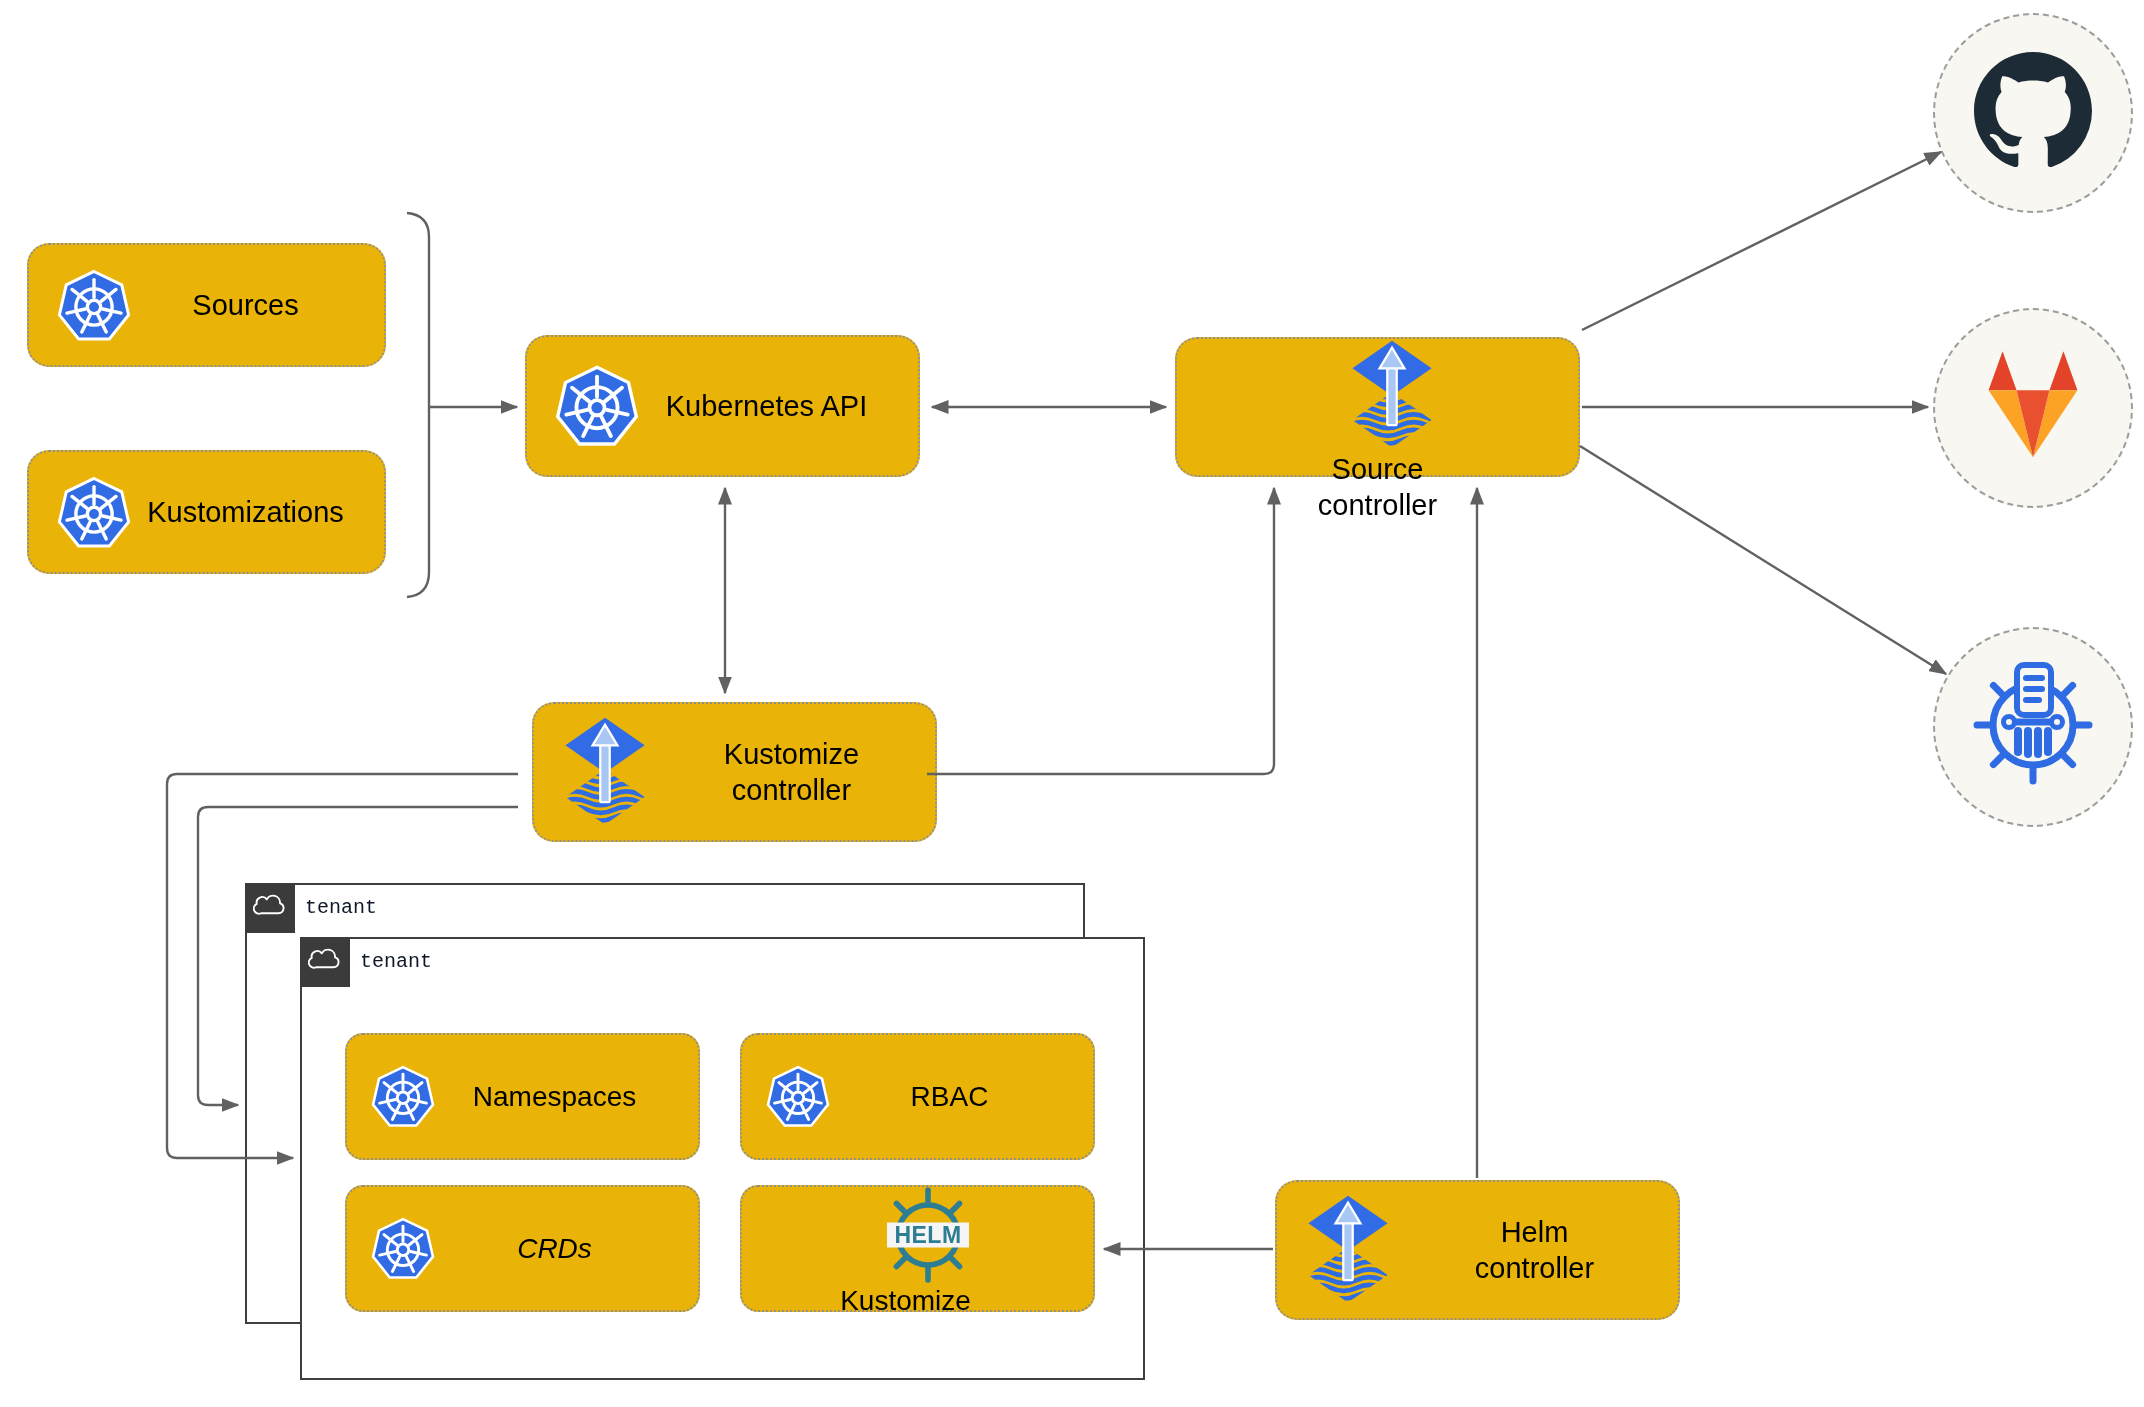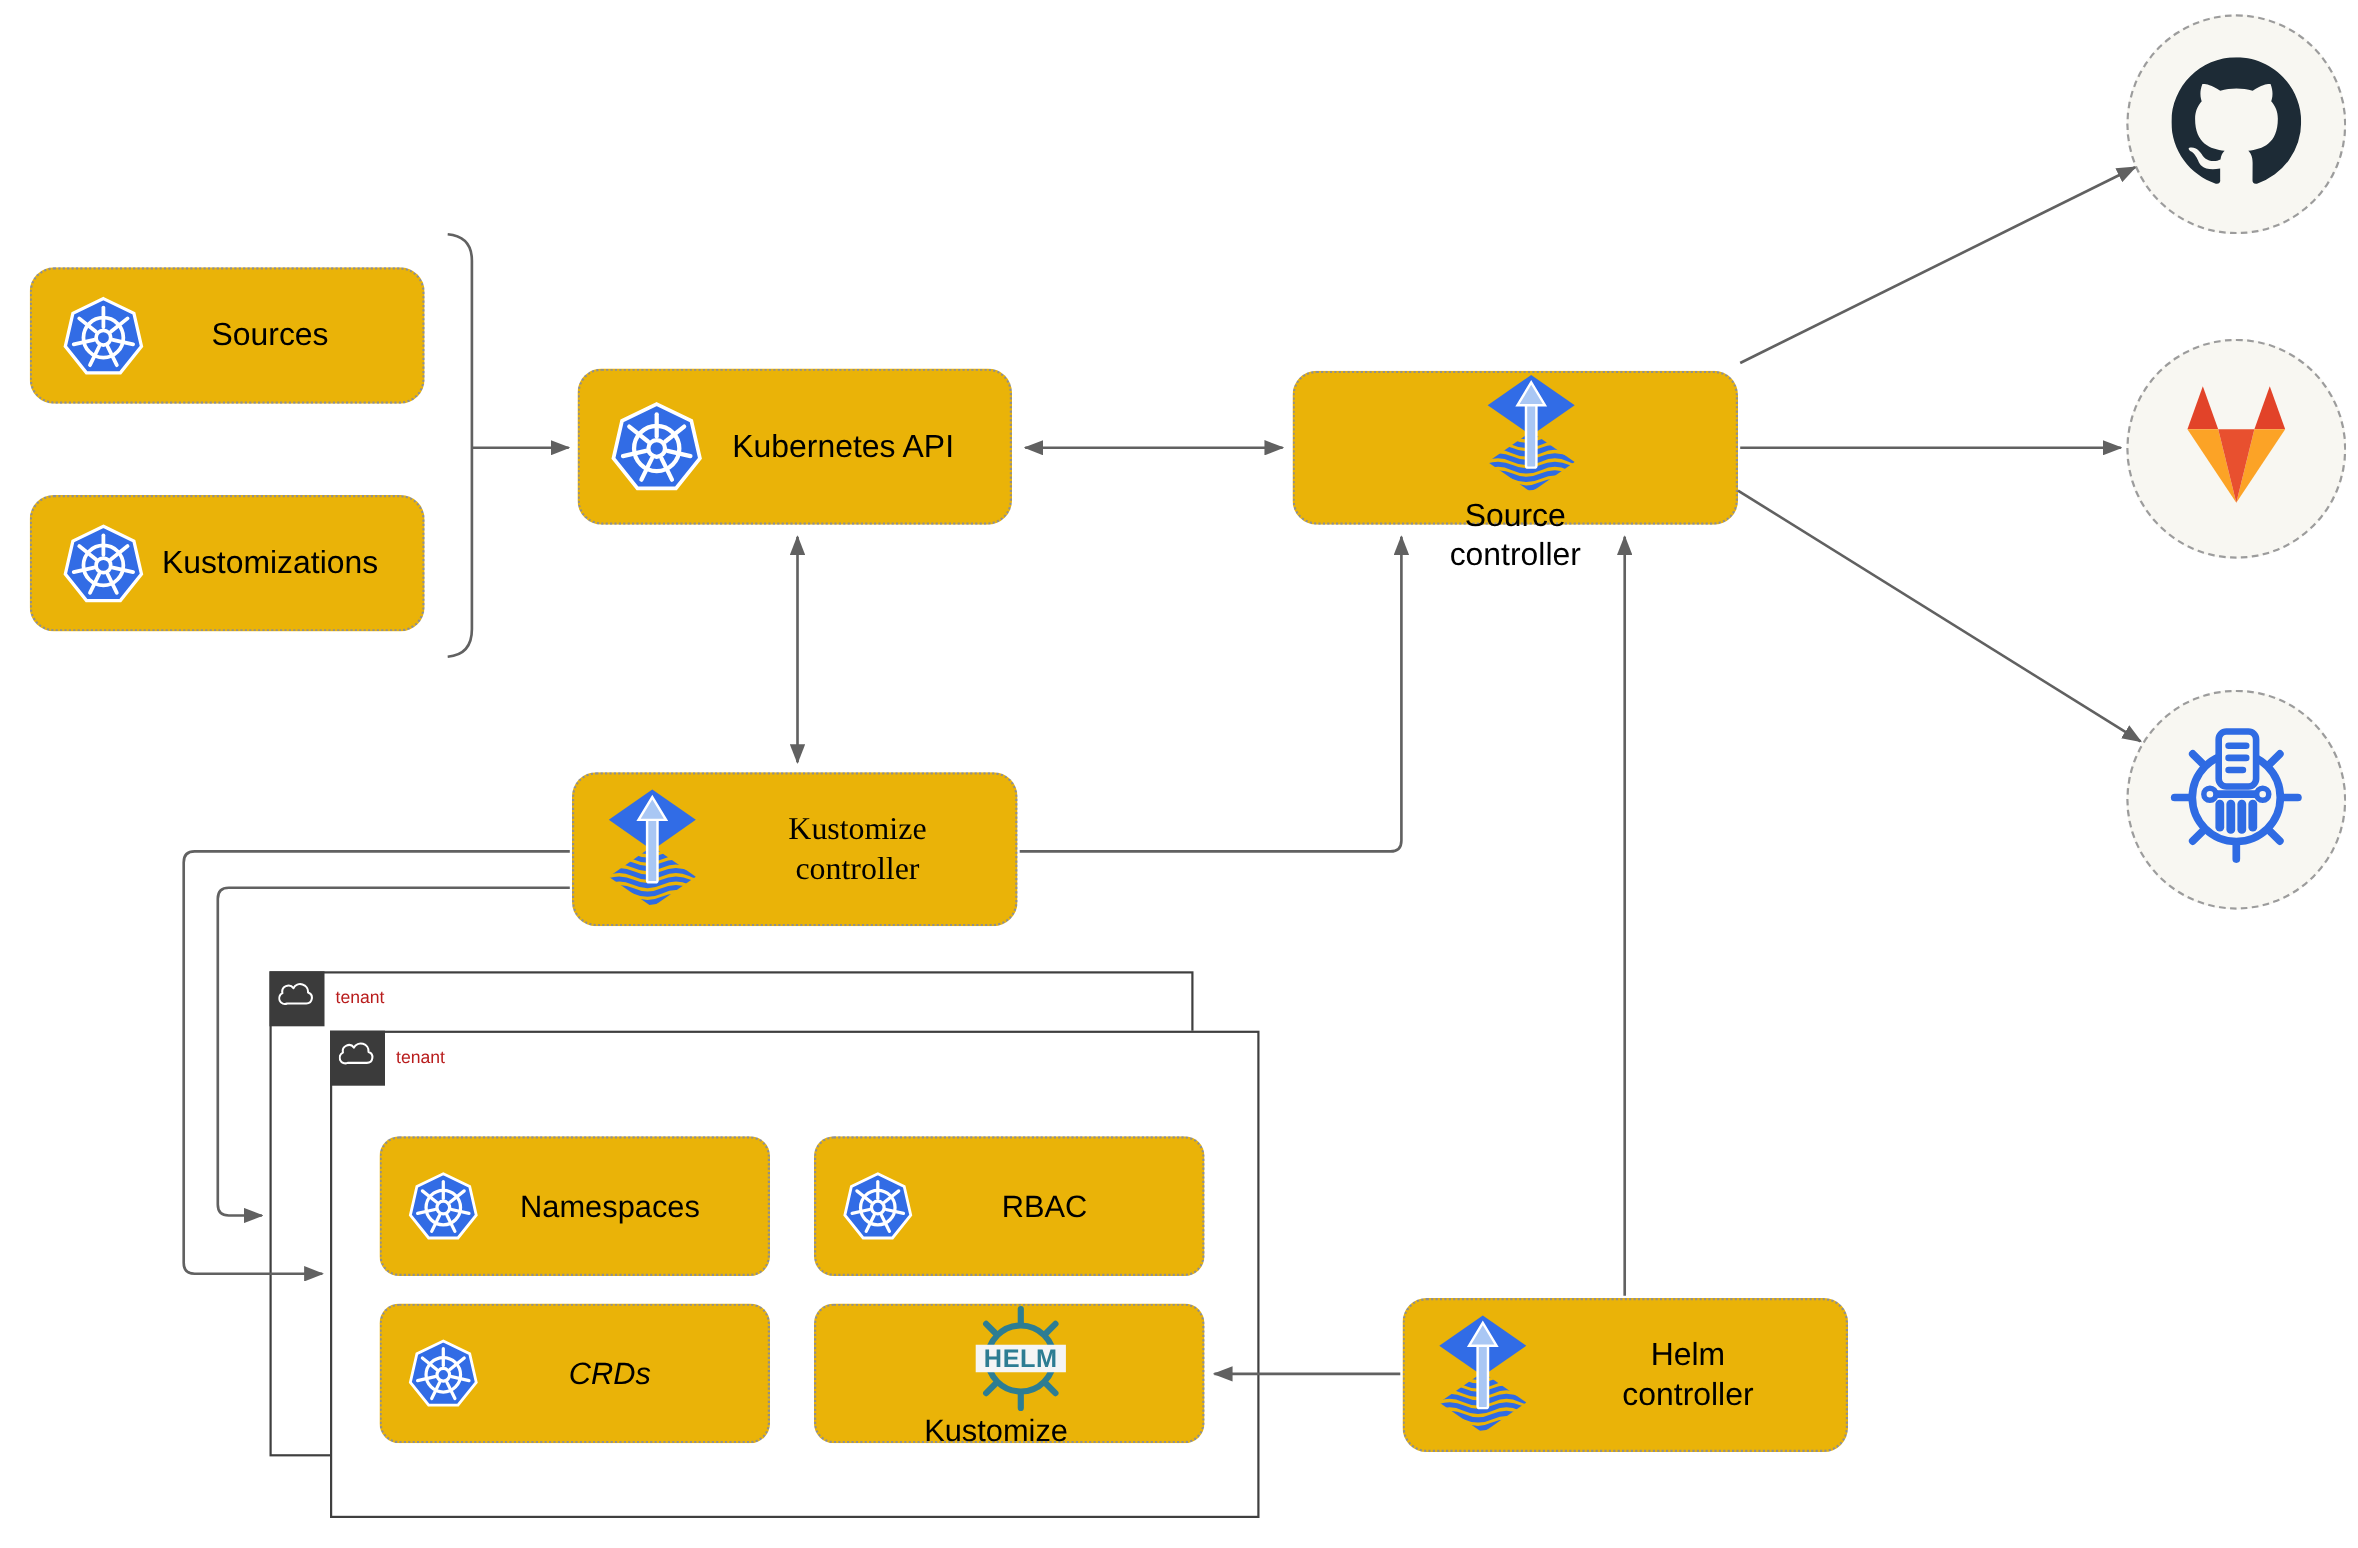--- a/index.html
+++ b/index.html
@@ -19,21 +19,21 @@
   
   .tenant{
     position:absolute;box-sizing:border-box;background:#ffffff;border:2.5px solid #3f3f3f;
   }
   .tenant .tag{
     position:absolute;top:-2.5px;left:-2.5px;width:50px;height:50px;background:#3b3b3b;
     display:flex;align-items:center;justify-content:center;
   }
   .tenant .tag-label{
     position:absolute;top:-2.5px;left:58px;height:50px;display:flex;align-items:center;
-    color:#b91c1c;font-size:16px;
+    color:#0f172a;font-size:20px;font-family:Liberation Mono, monospace;
   }
   
   .ext-circle{
     position:absolute;box-sizing:border-box;width:200px;height:200px;border-radius:50%;
     background:#f8f7f2;border:2.5px dashed #9c9c9c;
     display:flex;align-items:center;justify-content:center;
   }
   #connectors{position:absolute;left:0;top:0;z-index:40;pointer-events:none;}
   .tenant,.node,.ext-circle{z-index:10;}
   .tenant.front{z-index:12;}
@@ -190,21 +190,21 @@
 
   <div class="node" style="left:1175px;top:337px;width:405px;height:140px;flex-direction:column;">
     <span class="icon-slot">
       <svg width="86" height="112" viewBox="0 0 100 130">
           <use href="#sym-flux"></use>
         </svg>
     </span>
     <span class="lbl two-line">Source controller</span>
   </div>
 
-  <div class="node" style="left:520px;top:702px;width:405px;height:140px;font-family:Liberation Serif, serif;">
+  <div class="node" style="left:532px;top:702px;width:405px;height:140px;">
     <span class="icon-slot">
       <svg width="86" height="112" viewBox="0 0 100 130">
           <use href="#sym-flux"></use>
         </svg>
     </span>
     <span class="lbl two-line">Kustomize controller</span>
   </div>
 
   <div class="node" style="left:1275px;top:1180px;width:405px;height:140px;">
     <span class="icon-slot">

